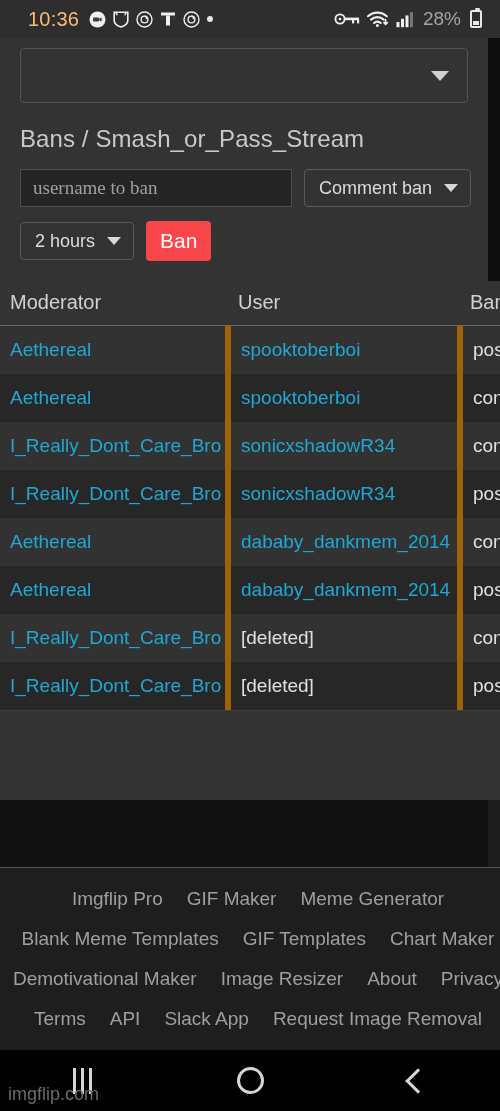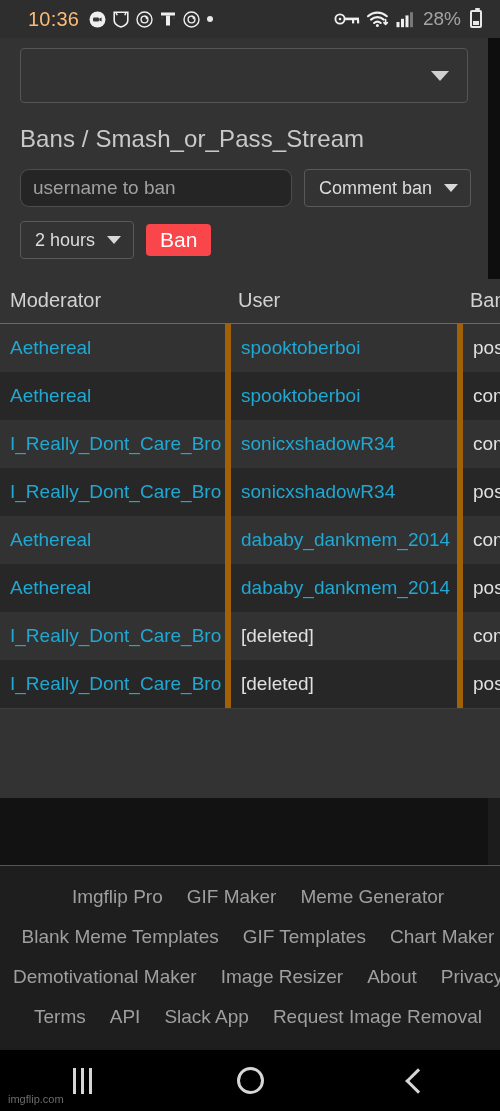--- a/index.html
+++ b/index.html
@@ -52,39 +52,39 @@
   .breadcrumb {
     padding: 22px 20px 16px 20px; font-size: 24px; color: #c9c9c9; font-weight: 400;
     letter-spacing: .1px;
   }
 
   .form-row { padding: 0 20px; display:flex; align-items:center; gap: 12px; }
   .form-row.second { margin-top: 14px; }
 
   .txt-input {
     flex: 0 0 272px; height: 38px; background: #252525; border: 1px solid #4d4d4d;
-    border-radius: 9px; color: #a0a0a0; font-size: 19px; padding: 0 12px;
-    font-family: Liberation Sans, sans-serif;
+    border-radius: 0; color: #a0a0a0; font-size: 19px; padding: 0 12px;
+    font-family: Liberation Serif, serif;
   }
   .txt-input::placeholder { color: #a0a0a0; }
 
   .mini-select {
     height: 38px; border: 1px solid #595959; border-radius: 4px; background: #333333;
     display: inline-flex; align-items: center; gap: 12px; padding: 0 12px 0 14px;
     color: #dcdcdc; font-size: 18px; cursor: pointer; white-space: nowrap;
   }
   .mini-select .caret {
     width:0; height:0; border-left:7px solid transparent; border-right:7px solid transparent;
     border-top:8px solid #d8d8d8;
   }
   .hours-select { min-width: 113px; }
   .hours-select .caret { margin-left: auto; }
 
   .ban-btn {
-    height: 32px; min-width: 62px; border: none; border-radius: 4px;
+    height: 40px; min-width: 62px; border: none; border-radius: 4px;
     background: #f9464b; color: #ffffff; font-size: 21px; padding: 0 14px;
     cursor: pointer; font-family: "Liberation Sans", sans-serif;
   }
 
   
   .table-scroll { margin-top: 20px; width: 500px; overflow: hidden; }
   table.bans { border-collapse: collapse; width: 660px; table-layout: fixed; }
   table.bans col.c-mod  { width: 228px; }
   table.bans col.c-user { width: 232px; }
   table.bans col.c-type { width: 200px; }
@@ -124,21 +124,21 @@
     display:flex; align-items:center; justify-content:space-around;
   }
   .nav-recent { display:flex; gap:5px; }
   .nav-recent i { display:block; width:3px; height:26px; background:#d6d6d6; }
   .nav-home { width:27px; height:27px; border:3px solid #d6d6d6; border-radius:50%; }
   .nav-back {
     width:18px; height:18px; border-left:3px solid #d6d6d6; border-bottom:3px solid #d6d6d6;
     transform: rotate(45deg);
   }
   .watermark {
-    position:absolute; left:8px; bottom:6px; color:#6b6b6b; font-size:11px;
+    position:absolute; left:8px; bottom:6px; color:#6b6b6b; font-size:18px;
   }
 </style>
 </head>
 <body>
 
 <div id="screen">
 
   <div class="statusbar">
     <span class="sb-time">10:36</span>
     <span class="sb-left">

